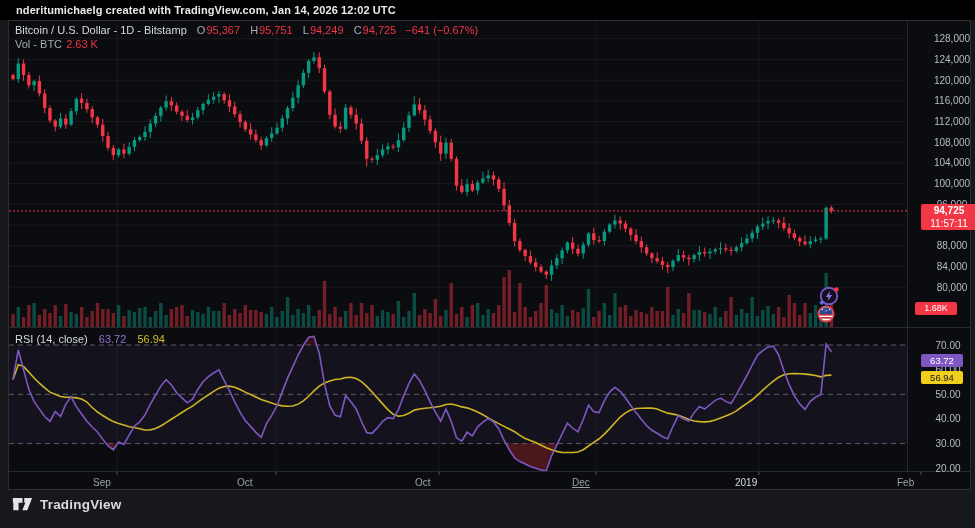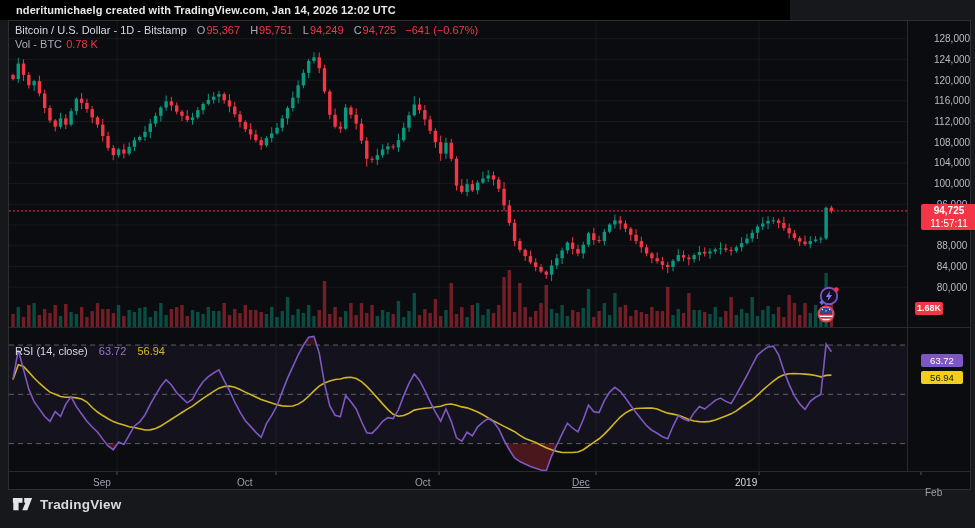--- a/index.html
+++ b/index.html
@@ -1,44 +1,44 @@
 <!DOCTYPE html>
 <html><head>
 <meta charset="utf-8">
 <style>
   html,body{margin:0;padding:0;background:#17181b;}
   body{width:975px;height:528px;position:relative;overflow:hidden;
        font-family:"Liberation Sans",sans-serif;-webkit-font-smoothing:antialiased;}
-  #topbar{position:absolute;left:0;top:0;width:790px;height:20px;background:#000;}
+  #topbar{position:absolute;left:0;top:0;width:975px;height:20px;background:#000;}
   #topbar .attr{position:absolute;left:16px;top:0;line-height:20px;font-size:11px;font-weight:700;color:#e8e9ec;letter-spacing:.1px;}
   #widget{position:absolute;left:8px;top:20px;width:963px;height:470px;background:#0b0c0f;
           border:1px solid #2c2e34;box-sizing:border-box;}
   #chart-canvas{position:absolute;left:0;top:0;}
   .hdr{position:absolute;left:6px;font-size:11px;color:#d6d9e0;white-space:nowrap;z-index:5;}
   .hdr .k{color:#a8acb8;margin-left:7px;}
   .hdr .k1{color:#a8acb8;}
   .hdr .v{color:#f23645;margin-left:1px;}
   .hdr .chg{color:#f23645;margin-left:6px;}
   #hdr1{top:3px;}
   #hdr2{top:17px;}
-  #rsi-hdr{top:324px;}
+  #rsi-hdr{top:312px;}
   #rsi-hdr .rv{color:#9674d4;margin-left:8px;}
   #rsi-hdr .mv{color:#d3bd25;margin-left:8px;}
   .sep-h{position:absolute;left:0;width:961px;height:1px;background:#272931;z-index:2;}
   .sep-v{position:absolute;left:898px;top:0;width:1px;height:450px;background:#272931;z-index:2;}
   #price-axis-labels{position:absolute;left:913px;top:0;width:60px;height:450px;z-index:3;}
   #rsi-axis-labels{position:absolute;left:911px;top:0;width:56px;height:450px;z-index:3;}
   .axlab{position:absolute;left:0;width:100%;text-align:center;font-size:10px;color:#b7bbc5;}
   #time-axis-labels{position:absolute;left:0;top:0;width:963px;height:470px;z-index:3;}
   .tlab{position:absolute;top:456px;width:48px;text-align:left;font-size:10px;color:#9ba0aa;}
   .tlab.year{color:#d7dae0;}
   .badge{position:absolute;z-index:6;border-radius:2px;text-align:center;color:#fff;}
   #price-badge{left:912px;top:183px;width:56px;height:26px;background:#f23645;font-size:10px;line-height:13px;font-weight:600;}
   #price-badge .cd{font-weight:400;}
-  #vol-badge{left:906px;top:281px;width:28px;height:13px;background:#f23645;font-size:9px;line-height:13px;font-weight:700;}
+  #vol-badge{left:906px;top:281px;width:42px;height:13px;background:#f23645;font-size:9px;line-height:13px;font-weight:400;}
   #rsi-badge{left:912px;top:333px;width:42px;height:13px;background:#7e57c2;font-size:9.5px;line-height:13px;}
   #rsima-badge{left:912px;top:350px;width:42px;height:13px;background:#f2cf1d;color:#16171a;font-size:9.5px;line-height:13px;}
   .mkicon{position:absolute;z-index:7;}
   #icon-lightning{left:809px;top:264px;width:22px;height:22px;}
   #icon-flag{left:808px;top:284px;width:18px;height:18px;}
   #footer{position:absolute;left:12px;top:496px;display:flex;align-items:center;gap:7px;z-index:4;}
   #footer .brand{font-size:13.5px;font-weight:700;color:#d9dadd;letter-spacing:.2px;}
 </style>
 </head>
 <body>
@@ -563,21 +563,21 @@
   <div id="hdr1" class="hdr">
     <span>Bitcoin / U.S. Dollar - 1D - Bitstamp</span>
     <span class="k">O</span><span class="v">95,367</span>
     <span class="k">H</span><span class="v">95,751</span>
     <span class="k">L</span><span class="v">94,249</span>
     <span class="k">C</span><span class="v">94,725</span>
     <span class="chg">−641 (−0.67%)</span>
   </div>
   <div id="hdr2" class="hdr">
     <span class="k1">Vol - BTC</span>
-    <span class="v">0.78 K</span>
+    <span class="v">2.63 K</span>
   </div>
   <div id="rsi-hdr" class="hdr">
     <span>RSI (14, close)</span>
     <span class="rv">63.72</span>
     <span class="mv">56.94</span>
   </div>
 
   <div class="sep-h" style="top:306px;"></div>
   <div class="sep-v"></div>
   <div class="sep-h" style="top:450px;"></div>
@@ -590,27 +590,35 @@
       <div class="axlab" style="top: 95.0157px;">112,000</div>
       <div class="axlab" style="top: 115.72px;">108,000</div>
       <div class="axlab" style="top: 136.424px;">104,000</div>
       <div class="axlab" style="top: 157.128px;">100,000</div>
       <div class="axlab" style="top: 177.831px;">96,000</div>
       <div class="axlab" style="top: 198.535px;">92,000</div>
       <div class="axlab" style="top: 219.239px;">88,000</div>
       <div class="axlab" style="top: 239.943px;">84,000</div>
       <div class="axlab" style="top: 260.647px;">80,000</div>
     </div>
+  <div id="rsi-axis-labels">
+      <div class="axlab" style="top: 318.5px;">70.00</div>
+      <div class="axlab" style="top: 343.15px;">60.00</div>
+      <div class="axlab" style="top: 367.8px;">50.00</div>
+      <div class="axlab" style="top: 392.45px;">40.00</div>
+      <div class="axlab" style="top: 417.1px;">30.00</div>
+      <div class="axlab" style="top: 441.75px;">20.00</div>
+    </div>
   <div id="time-axis-labels">
       <div class="tlab" style="left: 84px;">Sep</div>
       <div class="tlab" style="left: 228px;">Oct</div>
       <div class="tlab" style="left: 406px;">Oct</div>
       <div class="tlab" style="left: 563px; text-decoration: underline;">Dec</div>
       <div class="tlab year" style="left: 726px;">2019</div>
-      <div class="tlab" style="left: 916px; margin-top: 10px;">Feb</div>
+      <div class="tlab" style="left: 888px;">Feb</div>
     </div>
 
   <div id="price-badge" class="badge">
     <div>94,725</div>
     <div class="cd">11:57:11</div>
   </div>
   <div id="vol-badge" class="badge">1.68K</div>
   <div id="rsi-badge" class="badge">63.72</div>
   <div id="rsima-badge" class="badge">56.94</div>
 

